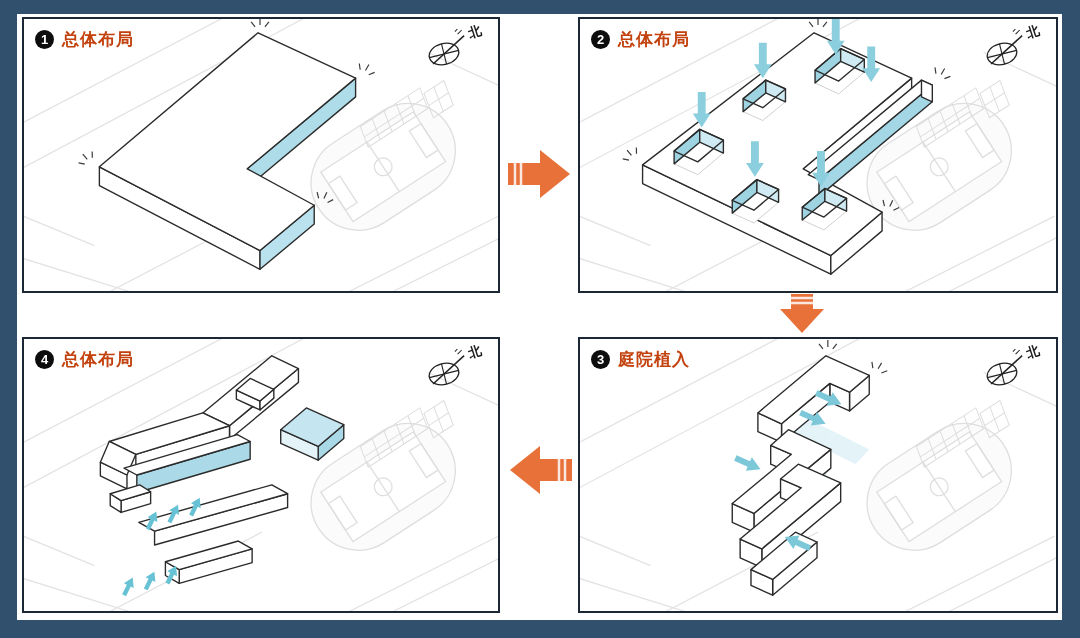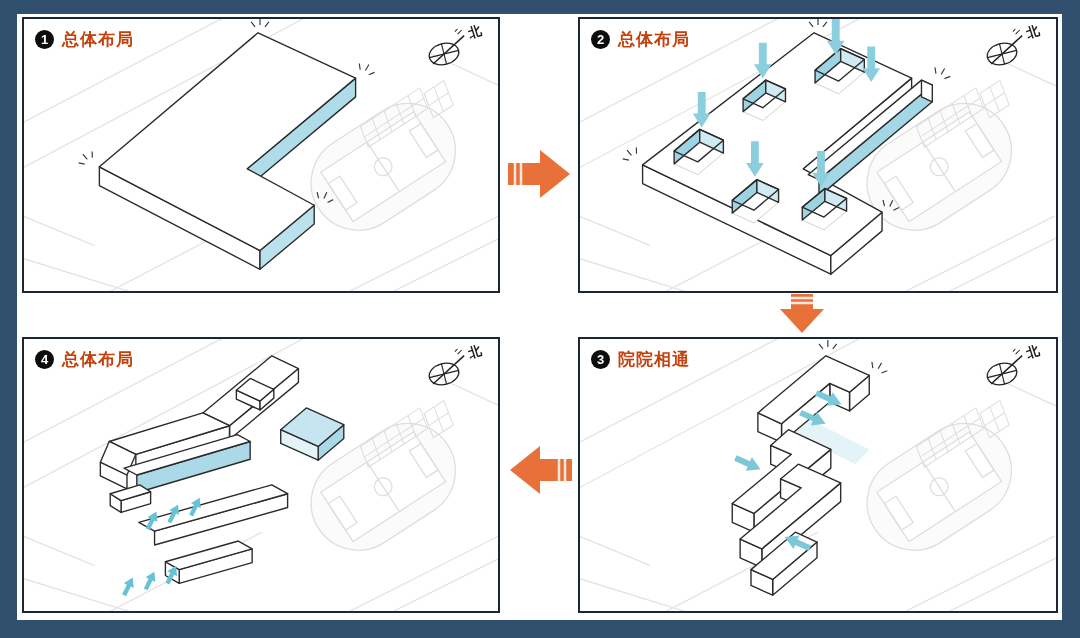--- a/index.html
+++ b/index.html
@@ -239,21 +239,21 @@
       </g>
       <g class="spark" transform="translate(250,10)">
           <path d="M-5,0 L-9,-5 M0,-2 L0,-9 M5,0 L9,-5"></path>
         </g>
       <g class="spark" transform="translate(300,32) rotate(30)">
           <path d="M-5,0 L-9,-5 M0,-2 L0,-9 M5,0 L9,-5"></path>
         </g>
     </svg>
     <div class="panel-header">
       <span class="badge">3</span>
-      <span class="panel-label">院院相通</span>
+      <span class="panel-label">庭院植入</span>
     </div>
     <svg class="compass" width="70" height="50">
       <use href="#compass-g"></use>
       <text class="north" x="50" y="13" transform="rotate(-18 50 13)">北</text>
     </svg>
   </div>
 
   <div class="panel p4">
     <svg class="scene" viewBox="0 0 478 276">
       <use href="#siteplan"></use>

